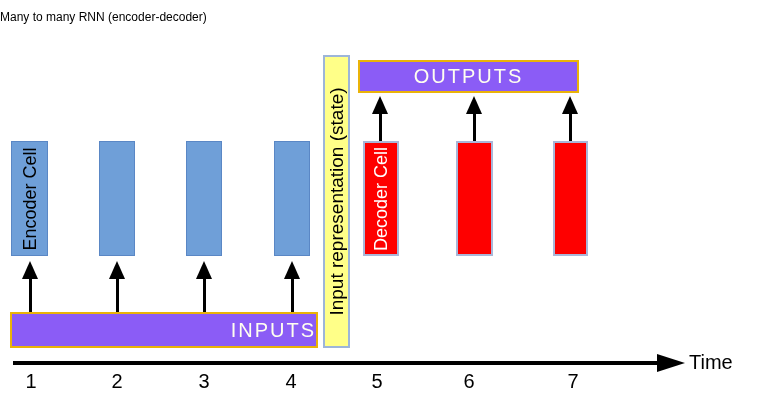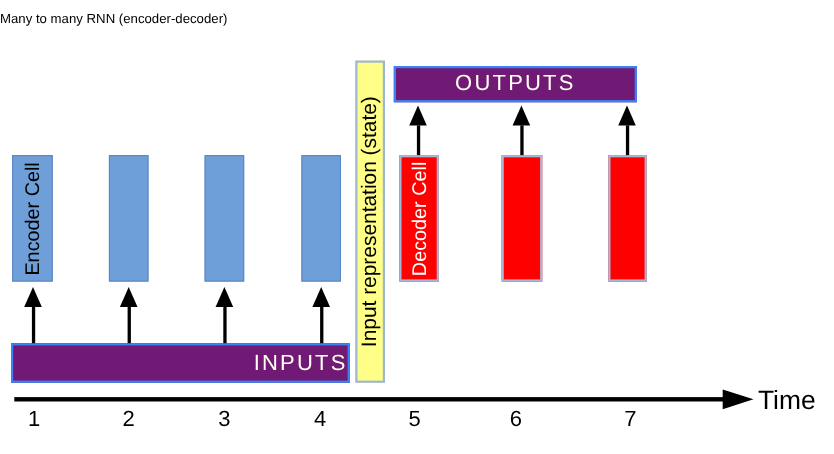--- a/index.html
+++ b/index.html
@@ -49,22 +49,22 @@
     white-space: nowrap;
     flex-shrink: 0;
     font-size: 18px;
     line-height: 1;
   }
   .vtext.dark { color: #000000; }
   .vtext.light { color: #ffffff; }
   .bar {
     position: absolute;
     box-sizing: border-box;
-    background: #701a75;
-    border: 2px solid #3b82f6;
+    background: #8b5cf6;
+    border: 2px solid #eab308;
     display: flex;
     align-items: center;
     justify-content: center;
     color: #fffff0;
     font-size: 20px;
     letter-spacing: 2px;
   }
   .bar.inputs { left: 10px; top: 312px; width: 308px; height: 36px; justify-content: flex-end; }
   .bar.outputs { left: 358px; top: 60px; width: 221px; height: 33px; }
   .statebar {
@@ -119,21 +119,21 @@
     width: 0;
     height: 0;
     border-top: 9px solid transparent;
     border-bottom: 9px solid transparent;
     border-left: 28px solid #000000;
   }
   .time-label {
     position: absolute;
     left: 689px;
     top: 351px;
-    font-size: 24px;
+    font-size: 20px;
     color: #000000;
   }
   .tick {
     position: absolute;
     top: 370px;
     width: 30px;
     text-align: center;
     font-size: 20px;
     color: #000000;
   }

